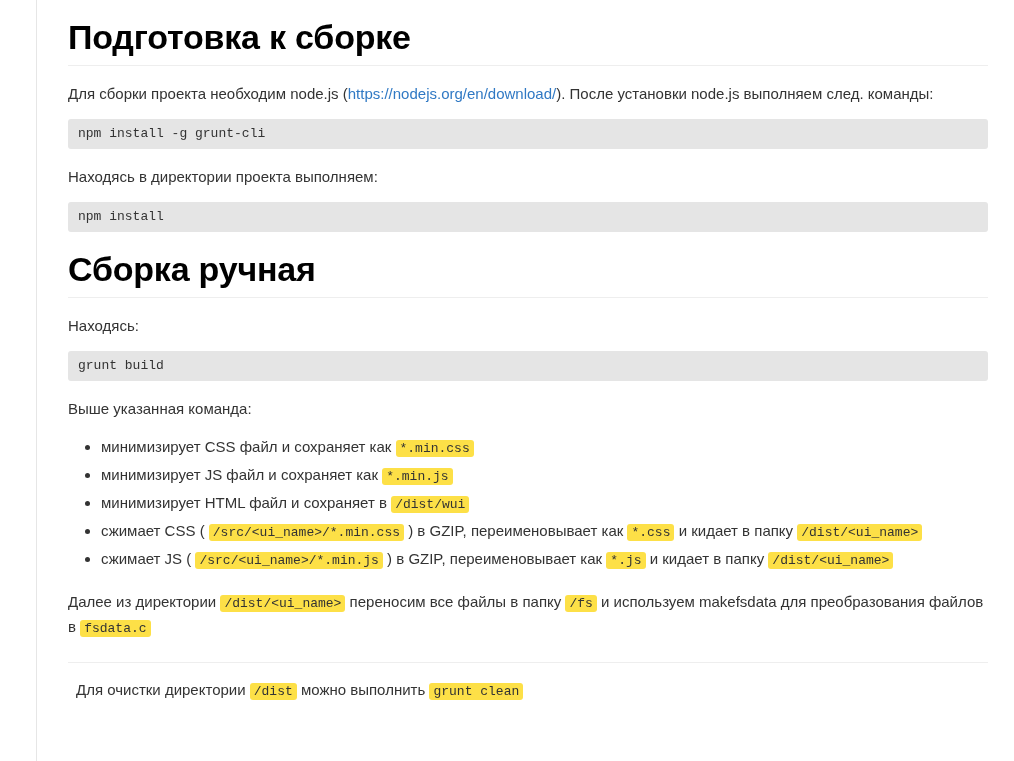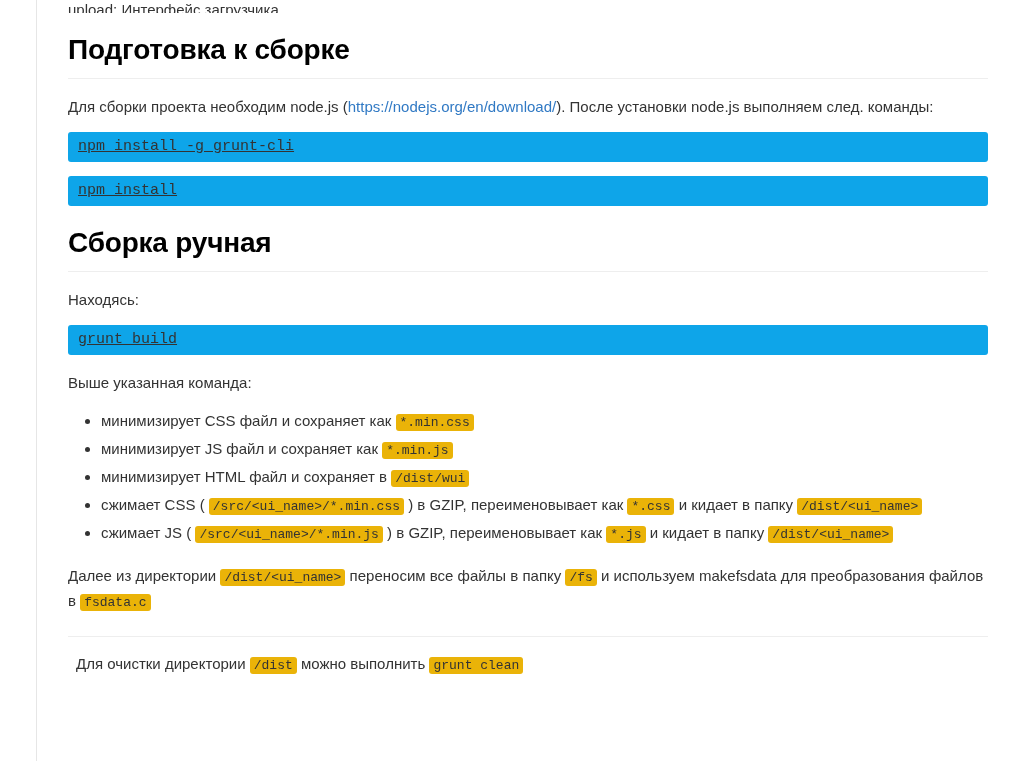--- a/index.html
+++ b/index.html
@@ -39,21 +39,21 @@
     font-size: 15px;
     line-height: 20px;
     color: #333;
     margin: 0;
     padding-top: 0;
     height: 13px;
     overflow: hidden;
     white-space: nowrap;
   }
   h1.section {
-    font-size: 28px;
+    font-size: 34px;
     line-height: 38px;
     font-weight: bold;
     color: #000000;
     margin: 18px 0 0 0;
     padding-bottom: 9px;
     border-bottom: 1px solid #eeeeee;
     letter-spacing: -0.2px;
   }
   p.para {
     font-size: 15px;
@@ -61,33 +61,32 @@
     margin: 16px 0 0 0;
     color: #333333;
   }
   p.para.tight { margin-top: 14px; margin-left: 8px; }
   a.link {
     color: #3079c4;
     text-decoration: none;
     text-align: center;
   }
   pre.codeblock {
-    background: #0ea5e9;
+    background: #e5e5e5;
     border-radius: 3px;
     margin: 14px 0 0 0;
     padding: 7px 10px;
     font-family: "Liberation Mono", monospace;
-    font-size: 15px;
+    font-size: 13px;
     line-height: 16px;
     color: #333333;
     overflow: hidden;
-    text-decoration: underline;
   }
   code.inline {
-    background: #eab308;
+    background: #fde047;
     border-radius: 3px;
     padding: 1px 4px;
     font-family: "Liberation Mono", monospace;
     font-size: 13px;
     color: #333333;
     white-space: nowrap;
   }
   ul.bullets {
     margin: 14px 0 0 0;
     padding-left: 33px;
@@ -108,28 +107,28 @@
 </style>
 </head>
 <body>
 
 <div class="page">
 
   <div class="left-rule"></div>
 
   <div class="content">
 
-    <div class="truncated-top">upload: Интерфейс загрузчика</div>
 
     <h1 class="section">Подготовка к сборке</h1>
 
     <p class="para"><span>Для сборки проекта необходим node.js (</span><a class="link" href="#">https://nodejs.org/en/download/</a><span>). После установки node.js выполняем след. команды:</span></p>
 
     <pre class="codeblock">npm install -g grunt-cli</pre>
 
+    <p class="para">Находясь в директории проекта выполняем:</p>
 
     <pre class="codeblock">npm install</pre>
 
 
     <h1 class="section">Сборка ручная</h1>
 
     <p class="para">Находясь:</p>
 
     <pre class="codeblock">grunt build</pre>
 

